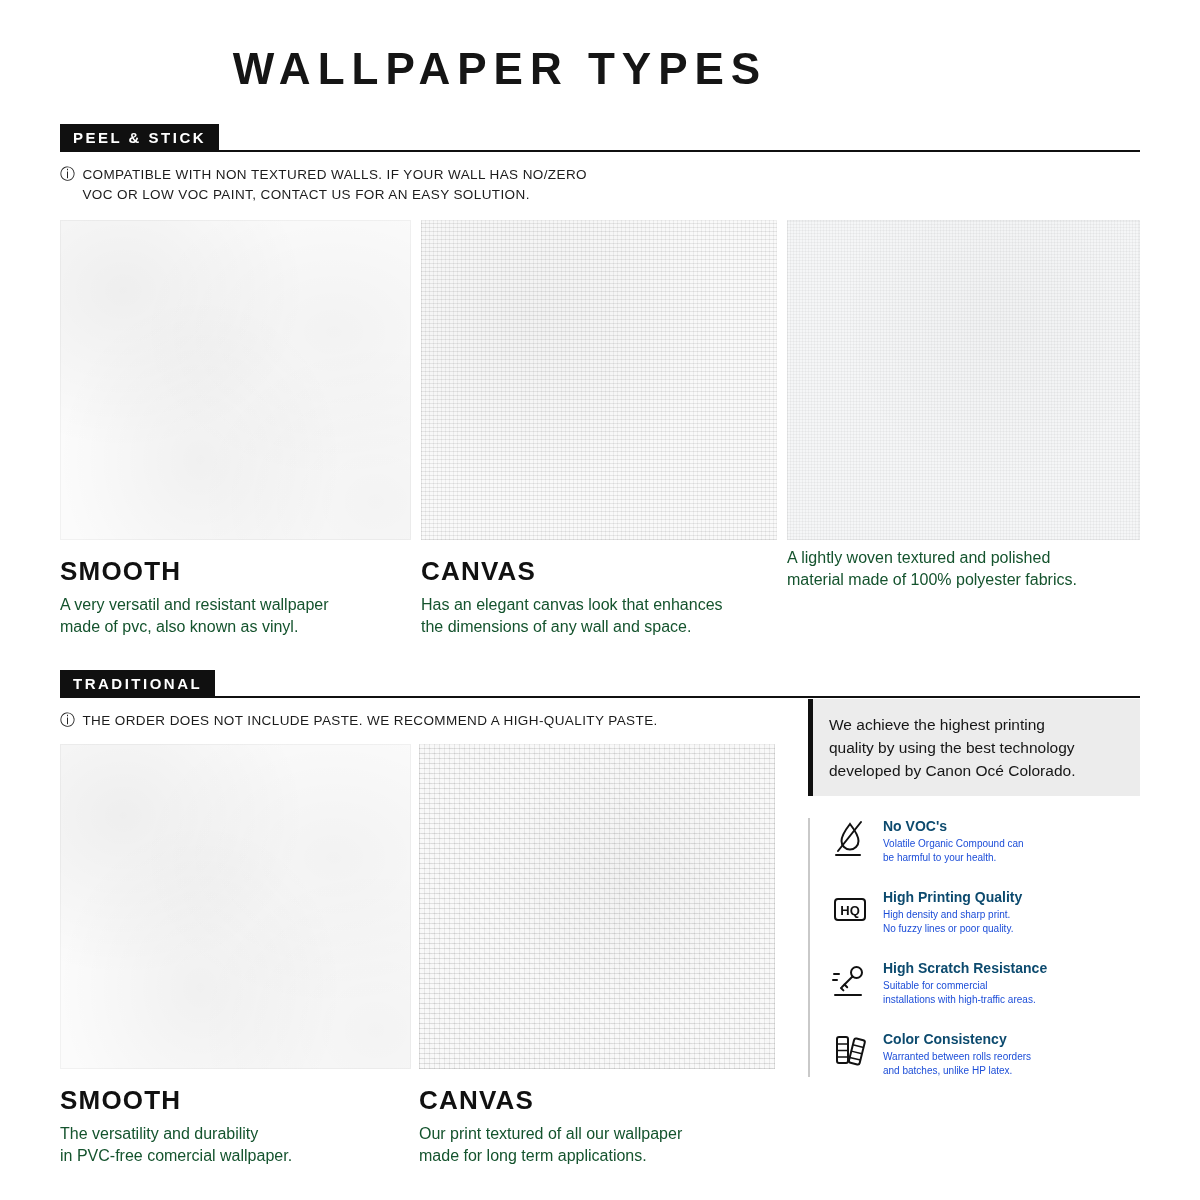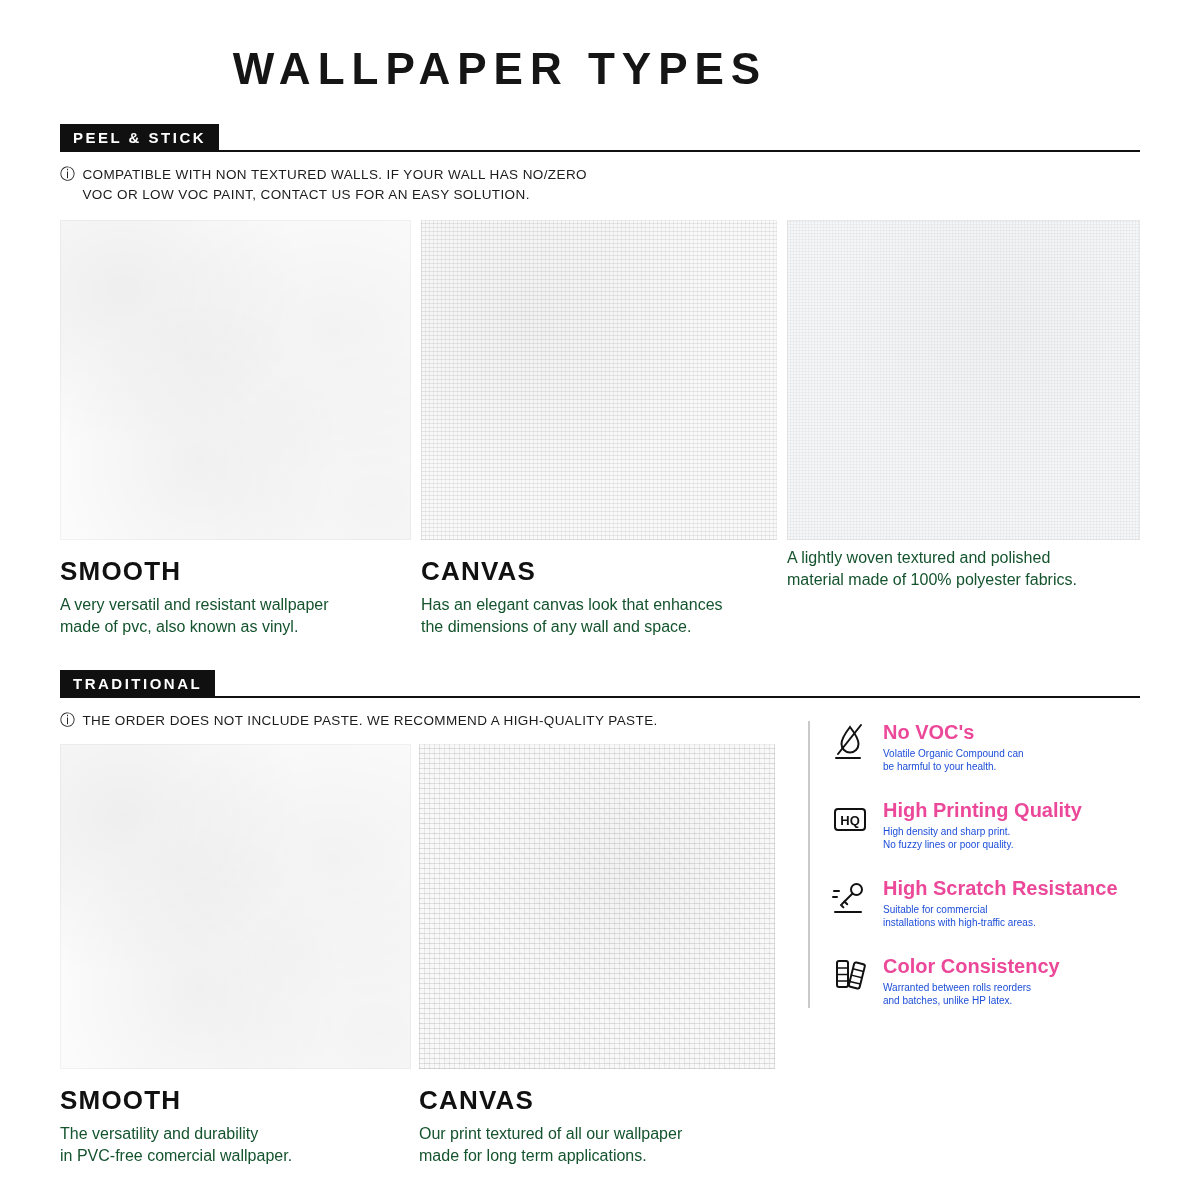--- a/index.html
+++ b/index.html
@@ -29,21 +29,21 @@
   .bottom-right{width:332px;margin-left:35px;margin-top:-12px;box-sizing:border-box;}
 
   .quote{display:flex;}
   .quote-bar{width:5px;background:#101010;flex:0 0 5px;}
   .quote-box{flex:1;background:#ececec;padding:14px 16px;font-size:15.5px;line-height:1.5;color:#161616;white-space:pre-line;}
 
   .features{margin-top:22px;border-left:2px solid #c9c9c9;padding-left:20px;}
   .feature{display:flex;gap:13px;align-items:flex-start;margin-bottom:25px;}
   .ficon{flex:0 0 40px;width:40px;height:40px;}
   .ficon svg{display:block;}
-  .ftitle{font-size:20px;font-weight:700;color:#ec4899;margin-bottom:3px;}
+  .ftitle{font-size:14px;font-weight:700;color:#0c4a6e;margin-bottom:3px;}
   .fdesc{font-size:10px;line-height:1.35;color:#1d4ed8;white-space:pre-line;}
 
   
   [data-texture="smooth"]{
     background:
       radial-gradient(ellipse at 18% 22%, rgba(0,0,0,.05) 0%, rgba(0,0,0,0) 45%),
       radial-gradient(ellipse at 78% 35%, rgba(0,0,0,.035) 0%, rgba(0,0,0,0) 50%),
       radial-gradient(ellipse at 40% 75%, rgba(0,0,0,.045) 0%, rgba(0,0,0,0) 48%),
       radial-gradient(ellipse at 90% 88%, rgba(0,0,0,.03) 0%, rgba(0,0,0,0) 40%),
       #fbfbfb;
@@ -131,20 +131,26 @@
           <div class="swatch" data-texture="canvas-coarse"></div>
           <div class="name">CANVAS</div>
           <div class="desc">Our print textured of all our wallpaper
 made for long term applications.</div>
         </div>
       </div>
     </div>
 
     <div class="bottom-right">
 
+      <div class="quote">
+        <div class="quote-bar"></div>
+        <div class="quote-box">We achieve the highest printing
+quality by using the best technology
+developed by Canon Océ Colorado.</div>
+      </div>
 
       <div class="features">
 
         <div class="feature">
           <span class="ficon">
             <svg viewBox="0 0 40 40" width="40" height="40" fill="none" stroke="#111" stroke-width="2" stroke-linecap="round">
               <path d="M20 6 C 20 6 11.5 17 11.5 23 a8.5 8.5 0 0 0 17 0 C 28.5 17 20 6 20 6 Z"></path>
               <line x1="31" y1="4" x2="8" y2="33"></line>
               <line x1="6" y1="37" x2="30" y2="37"></line>
             </svg>

